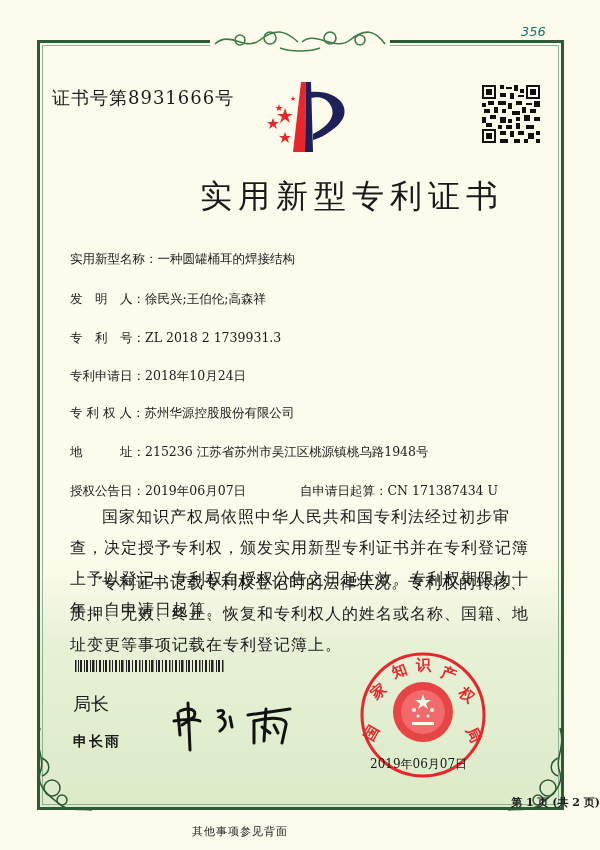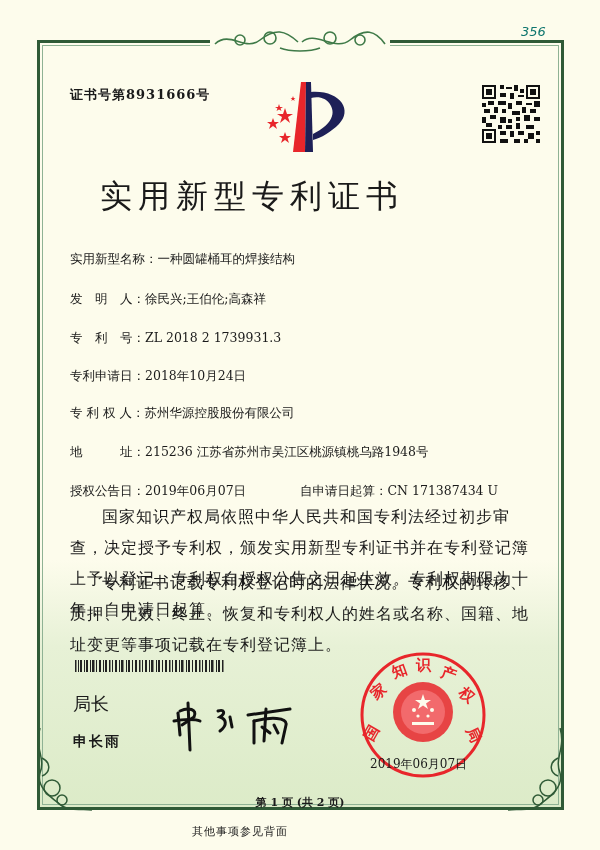--- a/index.html
+++ b/index.html
@@ -26,43 +26,43 @@
       position: absolute; top: 22px; left: 210px; width: 180px; height: 36px;
       background: #fdfcec;
     }
     .ornament-corner { position: absolute; width: 60px; height: 90px; }
     .ornament-bl { left: 32px; top: 728px; }
     .ornament-br { left: 508px; top: 728px; }
     .page-number-handwritten {
       position: absolute; left: 521px; top: 24px; font-family: "DejaVu Sans", sans-serif;
       font-size: 13px; color: #0f766e; font-style: italic;
     }
-    .cert-no { position: absolute; left: 70px; top: 86px; font-size: 13px; letter-spacing: 1px; font-weight: bold; }
+    .cert-no { position: absolute; left: 52px; top: 86px; font-size: 18px; letter-spacing: 1px; }
     .logo { position: absolute; left: 255px; top: 80px; width: 100px; height: 75px; }
     .qr { position: absolute; left: 482px; top: 85px; width: 58px; height: 58px; }
     .title {
-      position: absolute; left: 0; width: 504px; top: 175px; text-align: center;
+      position: absolute; left: 0; width: 504px; top: 175px; text-align: right;
       font-family: "DejaVu Sans", sans-serif; font-size: 32px; letter-spacing: 6px; font-weight: 400;
     }
     .field { position: absolute; left: 70px; font-size: 12.5px; white-space: nowrap; }
     .field .lbl { display: inline-block; }
     .pub-no { position: absolute; left: 300px; top: 483px; font-size: 12.5px; white-space: nowrap; }
     .para {
       position: absolute; left: 70px; width: 468px; font-size: 16px; line-height: 31px;
       font-family: "DejaVu Serif", serif; text-indent: 2em; letter-spacing: 1px;
     }
     .barcode { position: absolute; left: 75px; top: 660px; width: 150px; height: 12px; }
     .director-title { position: absolute; left: 73px; top: 692px; font-family: "DejaVu Sans", sans-serif; font-size: 18px; font-weight: normal; }
     .director-name { position: absolute; left: 73px; top: 733px; font-family: "DejaVu Sans", sans-serif; font-size: 14px; font-weight: bold; letter-spacing: 2px; text-align: right; }
     .signature { position: absolute; left: 170px; top: 695px; width: 150px; height: 60px; }
     .seal { position: absolute; left: 358px; top: 650px; width: 130px; height: 130px; }
     .seal-date {
       position: absolute; left: 370px; top: 756px; font-size: 12px; color: #1a1a1a; white-space: nowrap;
     }
-    .page-of { position: absolute; left: 0; width: 600px; top: 795px; text-align: center; font-size: 11px; font-weight: bold; }
+    .page-of { position: absolute; left: 0; width: 600px; top: 795px; text-align: right; font-size: 11px; font-weight: bold; }
     .backnote { position: absolute; left: 0; width: 480px; top: 824px; text-align: center; font-size: 11px; letter-spacing: 1px; }
   </style>
 </head>
 <body>
 
 <div class="green-wash"></div>
 <div class="border"></div>
 
 <svg class="ornament-top" viewBox="0 0 180 36">
   <g fill="none" stroke="#3f7a48" stroke-width="1.6">

